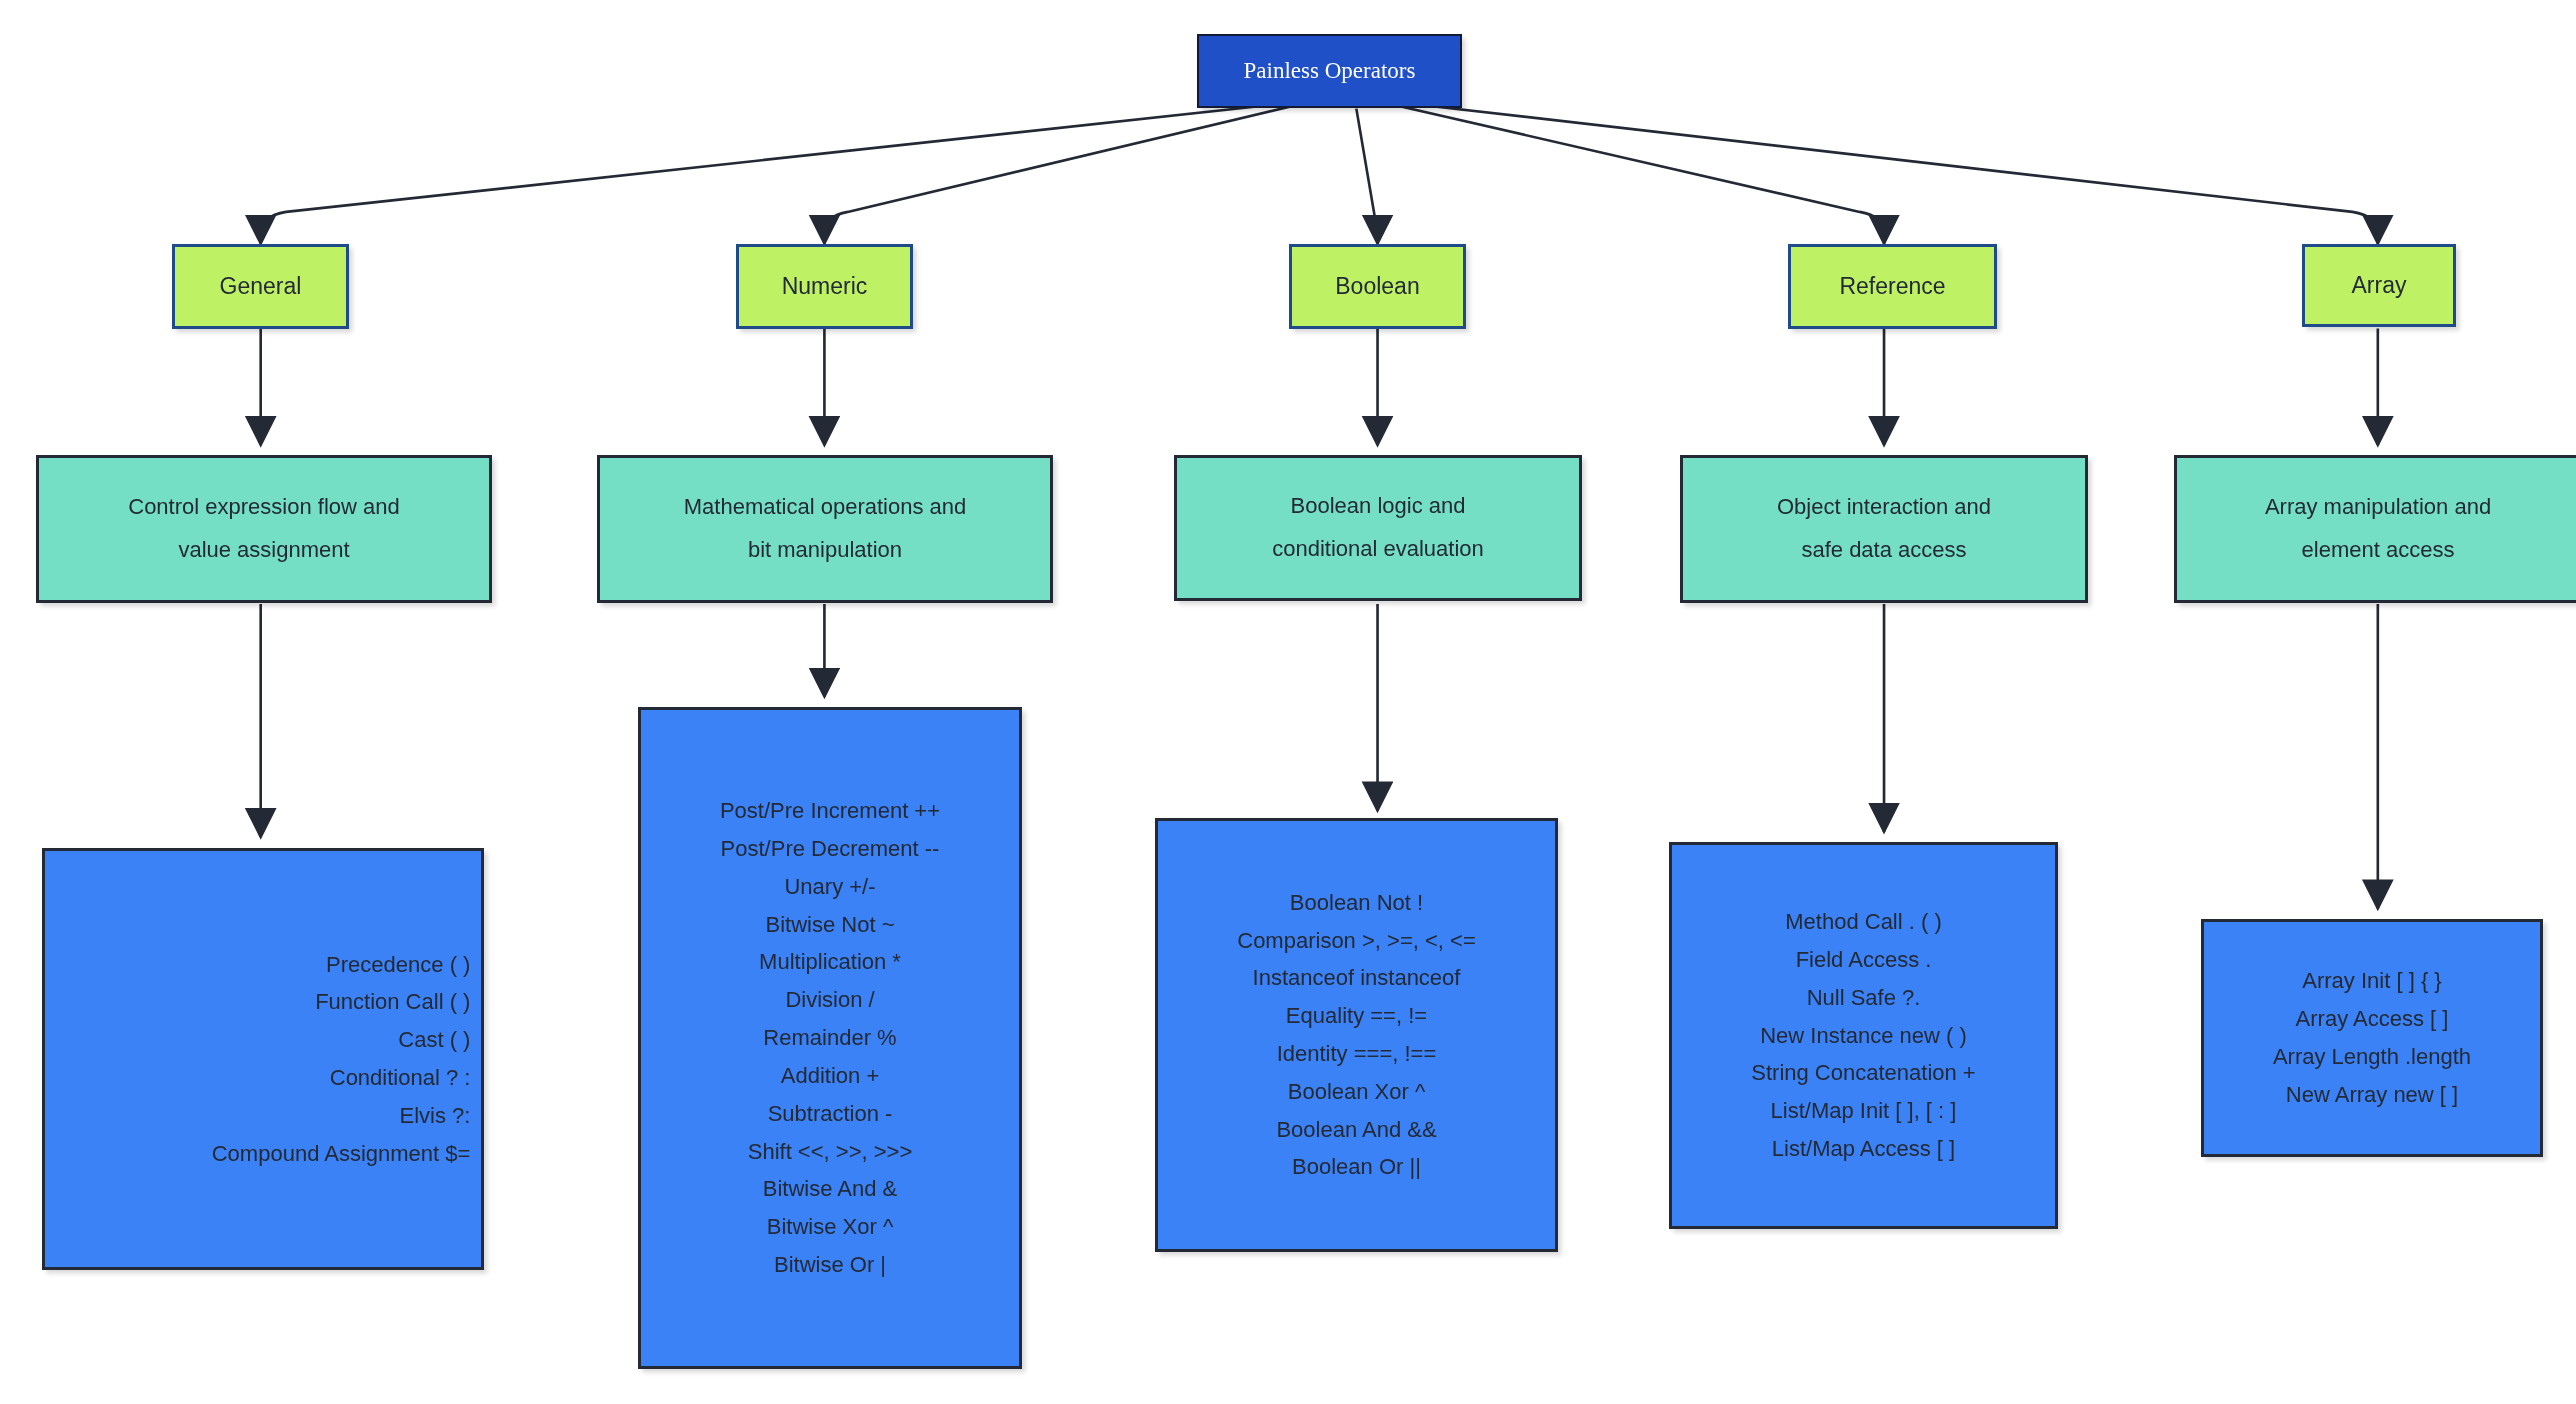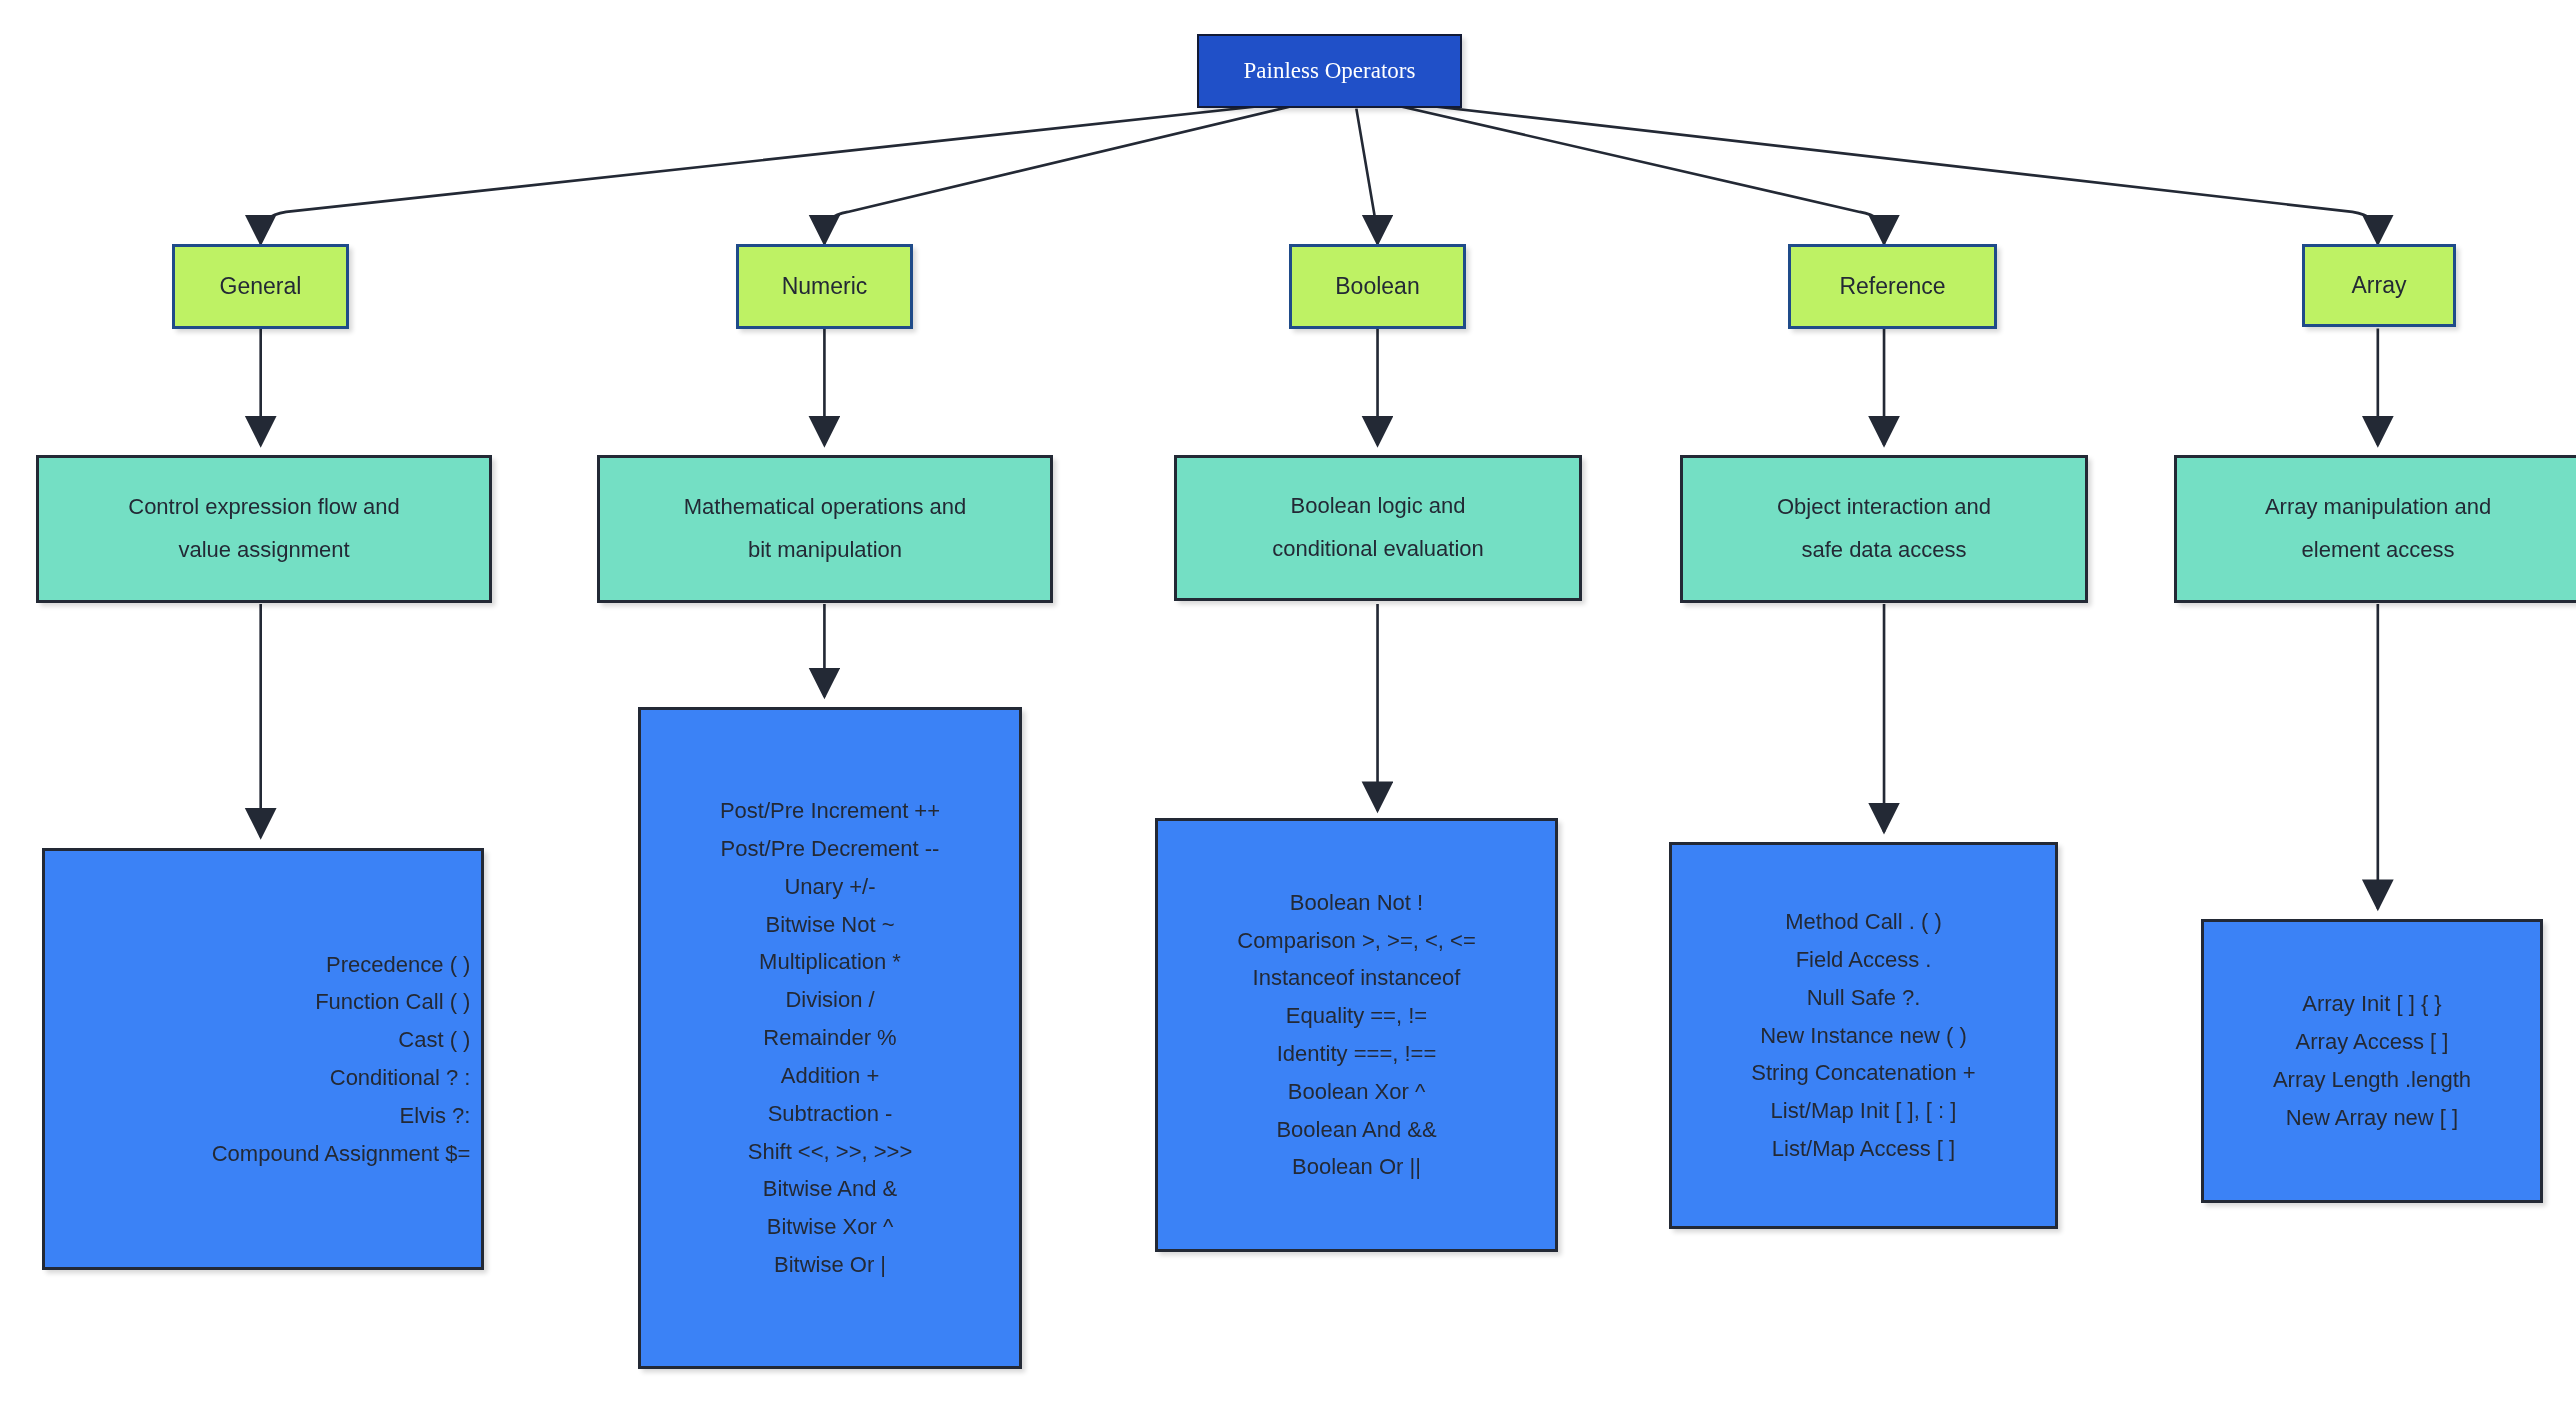--- a/index.html
+++ b/index.html
@@ -186,21 +186,21 @@
   <div class="node list" style="left:1669px;top:842px;width:389px;height:387px;">
       <span class="row">Method Call . ( )</span>
       <span class="row">Field Access .</span>
       <span class="row">Null Safe ?.</span>
       <span class="row">New Instance new ( )</span>
       <span class="row">String Concatenation +</span>
       <span class="row">List/Map Init [ ], [ : ]</span>
       <span class="row">List/Map Access [ ]</span>
     </div>
 
-  <div class="node list" style="left:2201px;top:919px;width:342px;height:284px;">
+  <div class="node list" style="left:2201px;top:919px;width:342px;height:238px;">
       <span class="row">Array Init [ ] { }</span>
       <span class="row">Array Access [ ]</span>
       <span class="row">Array Length .length</span>
       <span class="row">New Array new [ ]</span>
     </div>
 
 </div>
 
 
 </body></html>

